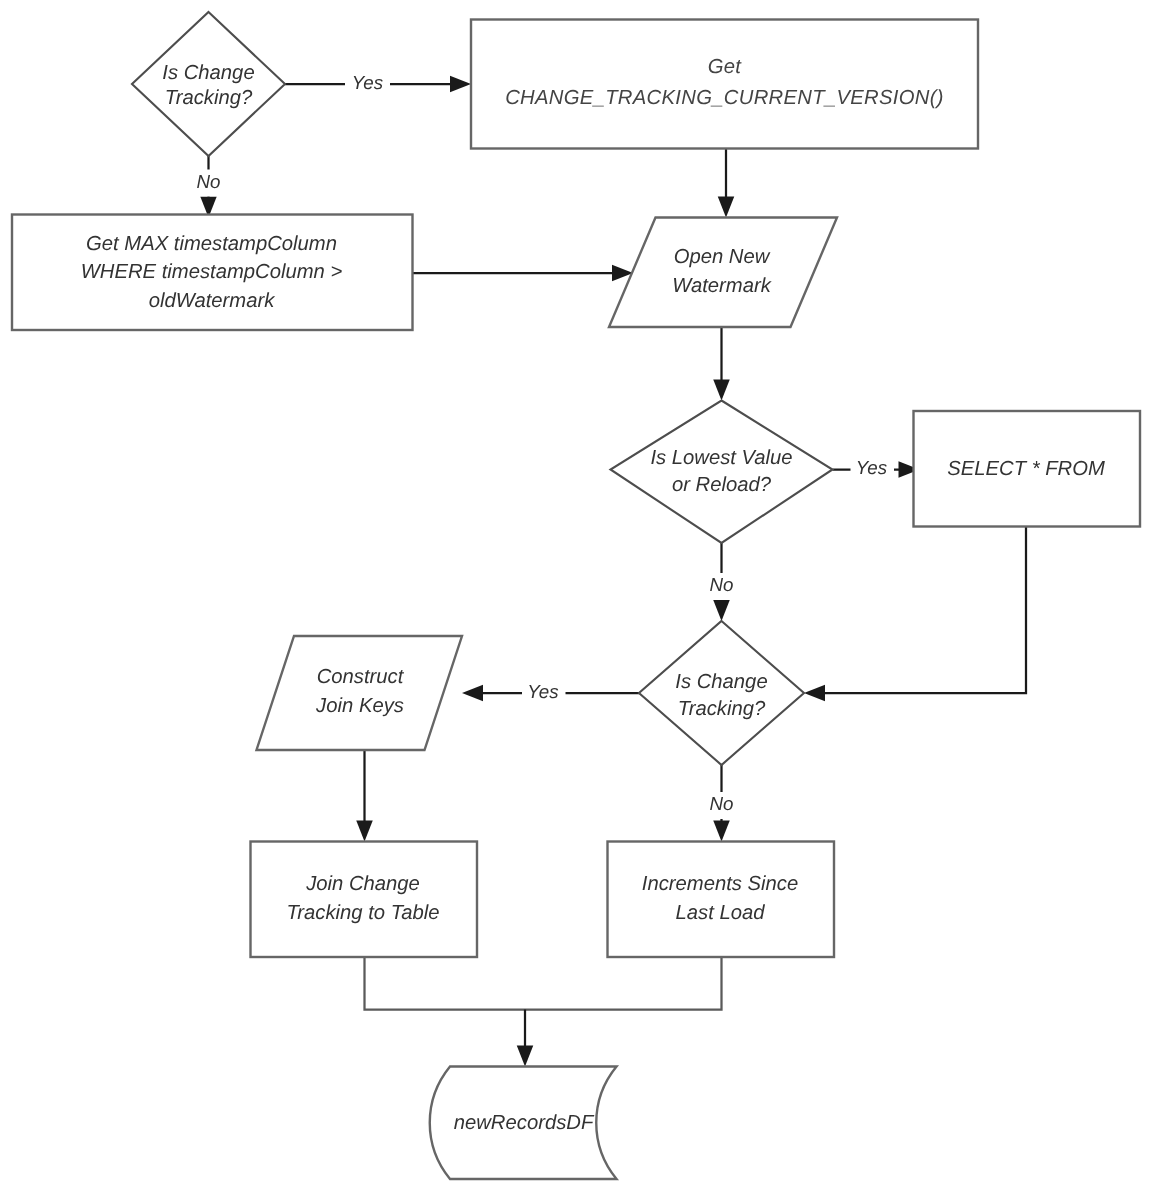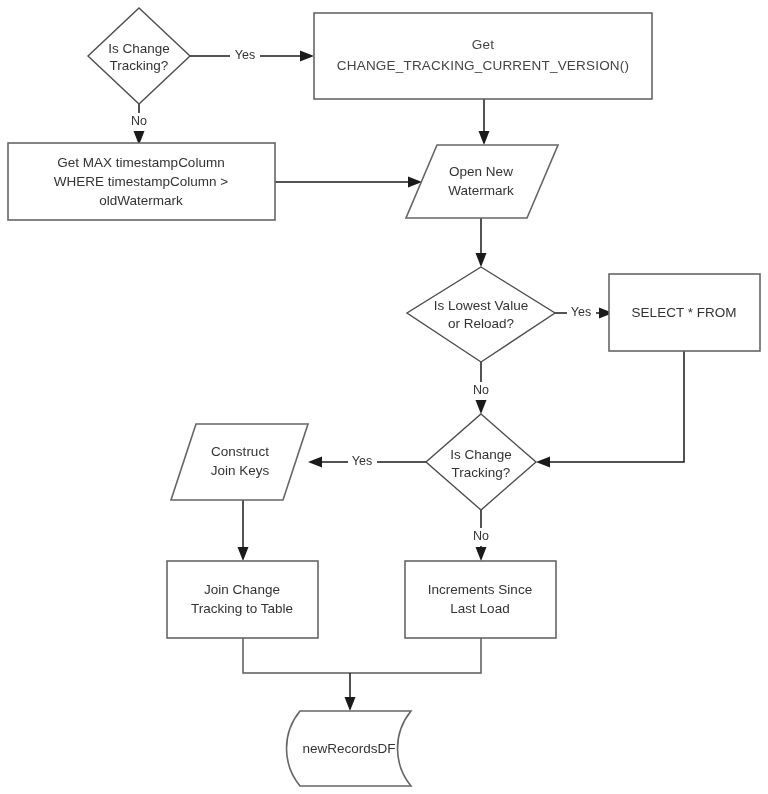--- a/index.html
+++ b/index.html
@@ -11,20 +11,21 @@
   body {
     font-family: "Liberation Sans", sans-serif;
     color: #333333;
   }
   #diagram-root {
     position: relative;
     width: 768px;
     height: 794px;
     overflow: hidden;
     background: #ffffff;
+    font-style: italic;
   }
   #flow-svg {
     position: absolute;
     left: 0;
     top: 0;
     width: 768px;
     height: 794px;
   }
   .node-shape {
     fill: #ffffff;

